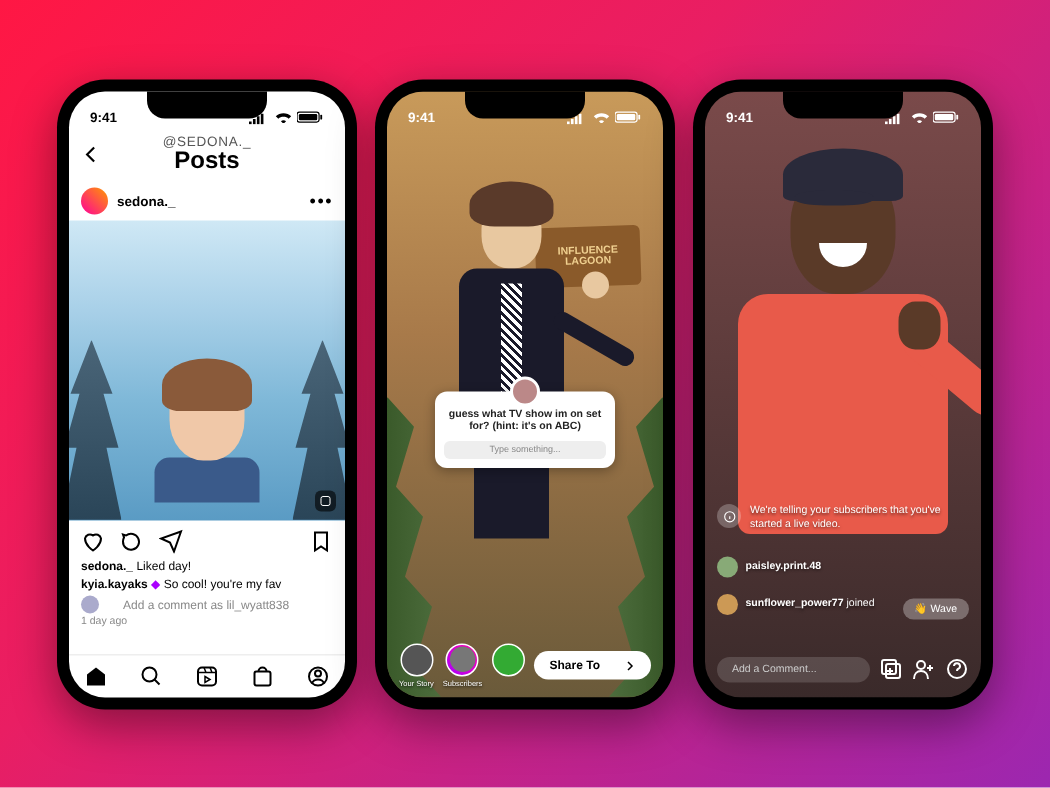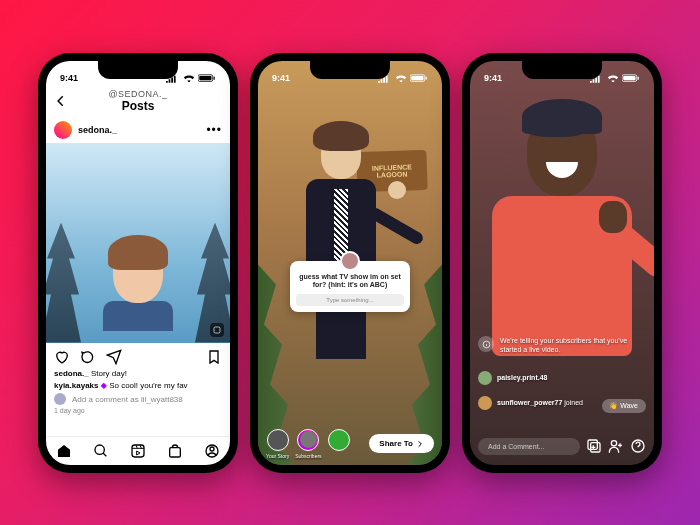--- a/index.html
+++ b/index.html
@@ -29,21 +29,21 @@
     height: 24px; display: flex; justify-content: space-between; align-items: flex-end;
     padding: 0 14px 2px; font-size: 9px; font-weight: 600; z-index: 10; position: relative;
   }
   .dark .status-bar { color: #fff; }
   .sig { display: flex; gap: 3px; align-items: center; }
   .sig svg { display: block; }
 
   
   .p1-head { display:flex; align-items:center; justify-content:space-between; padding:4px 8px; }
   .p1-head .title { font-size:9px; font-weight:500; text-align:right; flex:1; color:#555; letter-spacing:.5px;}
-  .p1-head .sub { font-size:12px; font-weight:700; text-align:center; }
+  .p1-head .sub { font-size:16px; font-weight:700; text-align:center; }
   .p1-user { display:flex; align-items:center; gap:6px; padding:4px 8px; }
   .avatar { width:18px; height:18px; border-radius:50%; background:linear-gradient(45deg,#f09,#f90); }
   .p1-user .uname { font-size:9px; font-weight:600; }
   .dots { font-size:12px; margin-left:auto; letter-spacing:1px; }
   .p1-img {
     width:100%; height:200px;
     background: linear-gradient(180deg,#cfe8f5 0%, #a8d0e8 30%, #7fb8d8 60%, #5a9bc4 100%);
     position:relative; overflow:hidden;
   }
   .tree { position:absolute; bottom:0; width:40px; height:120px; background:linear-gradient(180deg,#4a6578,#2a4558); clip-path: polygon(50% 0%, 85% 30%, 70% 30%, 95% 60%, 75% 60%, 100% 100%, 0% 100%, 25% 60%, 5% 60%, 30% 30%, 15% 30%); }
@@ -55,21 +55,21 @@
   .p1-actions { display:flex; gap:10px; padding:6px 8px 4px; align-items:center; }
   .p1-actions svg { width:16px; height:16px; }
   .p1-actions .save { margin-left:auto; }
   .p1-likes { font-size:8px; padding:0 8px 3px; display:flex; align-items:center; gap:4px;}
   .minitars { display:flex; }
   .minitars span { width:10px; height:10px; border-radius:50%; background:#c77; border:1px solid #fff; margin-left:-3px;}
   .minitars span:first-child{margin-left:0; background:#7c7;}
   .p1-cap { font-size:8px; padding:0 8px 2px; line-height:1.3; }
   .p1-cap b { font-weight:700; }
   .p1-view { font-size:8px; color:#888; padding:0 8px 2px; }
-  .p1-add { font-size:8px; color:#888; padding:0 8px 2px; display:flex; align-items:center; gap:6px;}
+  .p1-add { font-size:8px; color:#888; padding:0 8px 2px; display:flex; align-items:center; gap:16px;}
   .p1-add .av2{width:12px;height:12px;border-radius:50%;background:#aac;}
   .p1-time { font-size:7px; color:#888; padding:0 8px 4px; }
   .p1-nav { margin-top:auto; display:flex; justify-content:space-around; padding:6px 0; border-top:1px solid #eee; }
   .p1-nav svg { width:16px; height:16px; }
 
   
   .p2-bg { position:absolute; inset:0;
     background: linear-gradient(180deg,#c89a5a 0%, #a87a4a 40%, #6a5a3a 100%);
   }
   .p2-bg .plant{position:absolute; bottom:0; left:0; width:60px; height:200px; background:linear-gradient(90deg,#3a5a2a,#5a7a4a); clip-path:polygon(0 0,30% 10%,10% 30%,40% 40%,20% 60%,50% 70%,30% 90%,60% 100%,0 100%);}
@@ -89,21 +89,21 @@
   .p2-card { position:absolute; top:200px; left:50%; transform:translateX(-50%); width:120px; background:#fff; border-radius:8px; padding:6px; z-index:5; box-shadow:0 2px 8px rgba(0,0,0,.3);}
   .p2-card .av3{position:absolute;top:-10px;left:50%;transform:translateX(-50%);width:20px;height:20px;border-radius:50%;background:#b88;border:2px solid #fff;}
   .p2-q{font-size:7px;font-weight:600;text-align:center;color:#222;margin-top:6px;line-height:1.2;}
   .p2-input{margin-top:5px;background:#eee;border-radius:4px;padding:3px;text-align:center;font-size:6px;color:#888;}
   .p2-bot { position:absolute; bottom:6px; left:0; right:0; display:flex; align-items:center; padding:0 8px; gap:6px; z-index:5;}
   .p2-bot .st{display:flex;flex-direction:column;align-items:center;gap:2px;}
   .p2-bot .stc{width:22px;height:22px;border-radius:50%;background:#555;border:1.5px solid #fff;}
   .p2-bot .stc.grad{background:linear-gradient(45deg,#a0f,#f0a);padding:1.5px;}
   .p2-bot .stc.grad:after{content:'';display:block;width:100%;height:100%;background:#777;border-radius:50%;}
   .p2-bot .stl{font-size:5px;color:#fff;text-shadow:0 1px 2px #000;}
-  .p2-share{margin-left:auto;background:#fff;color:#000;border-radius:14px;padding:5px 10px;font-size:8px;font-weight:700;display:flex;align-items:center;gap:3px;text-align:right;}
+  .p2-share{margin-left:auto;background:#fff;color:#000;border-radius:14px;padding:5px 10px;font-size:8px;font-weight:700;display:flex;align-items:center;gap:16px;text-align:right;}
 
   
   .p3-bg{position:absolute;inset:0;background:linear-gradient(180deg,#7a4a4a 0%,#5a3a3a 50%,#3a2a2a 100%);}
   .person3{position:absolute;top:50px;left:50%;transform:translateX(-50%);width:150px;height:300px;}
   .p3-head{width:70px;height:85px;background:#5a3a28;border-radius:45%;margin:0 auto;position:relative;}
   .p3-cap{position:absolute;top:-12px;left:-5px;right:-5px;height:35px;background:#2a2a3a;border-radius:50% 50% 10% 10%;}
   .p3-cap:before{content:'';position:absolute;bottom:-3px;left:10%;width:65%;height:10px;background:#2a2a3a;border-radius:40%;}
   .p3-smile{position:absolute;bottom:18px;left:50%;transform:translateX(-50%);width:32px;height:16px;background:#fff;border-radius:0 0 16px 16px;}
   .p3-body{width:140px;height:160px;background:#e85a4a;border-radius:20px 20px 8px 8px;margin:0 auto;}
   .p3-arm{position:absolute;top:110px;right:20px;width:24px;height:80px;background:#e85a4a;border-radius:12px;transform:rotate(-50deg);transform-origin:top;}
@@ -188,21 +188,21 @@
         </svg>
       <svg viewBox="0 0 24 24">
           <path d="M22 2L2 9l9 4 4 9z" fill="none" stroke="#000" stroke-width="2"></path>
         </svg>
       <svg class="save" viewBox="0 0 24 24">
           <path d="M6 3h12v18l-6-4-6 4z" fill="none" stroke="#000" stroke-width="2"></path>
         </svg>
     </div>
     <div class="p1-cap">
       <b>sedona._</b>
-      <span>Story day!</span>
+      <span>Liked day!</span>
     </div>
     <div class="p1-cap">
       <b>kyia.kayaks</b>
       <span style="color:#a0f">◆</span>
       <span>So cool! you're my fav</span>
     </div>
     <div class="p1-add">
       <span class="av2"></span>
       <span>Add a comment as lil_wyatt838</span>
     </div>

